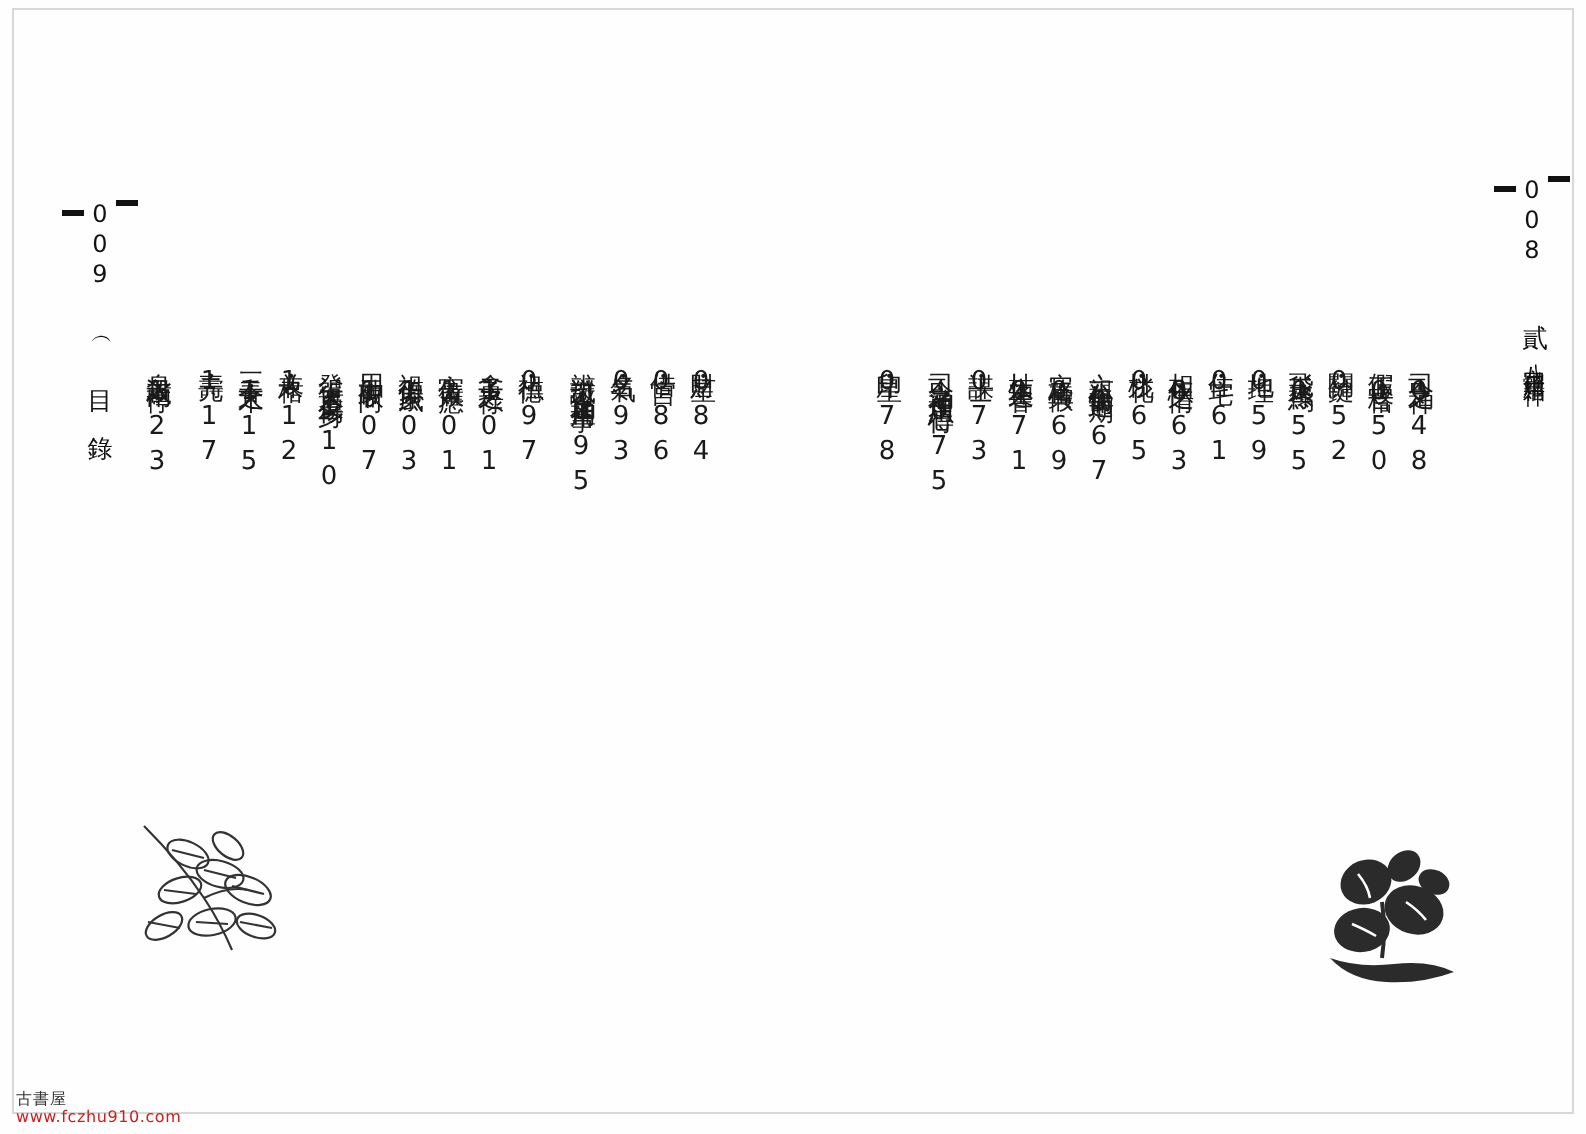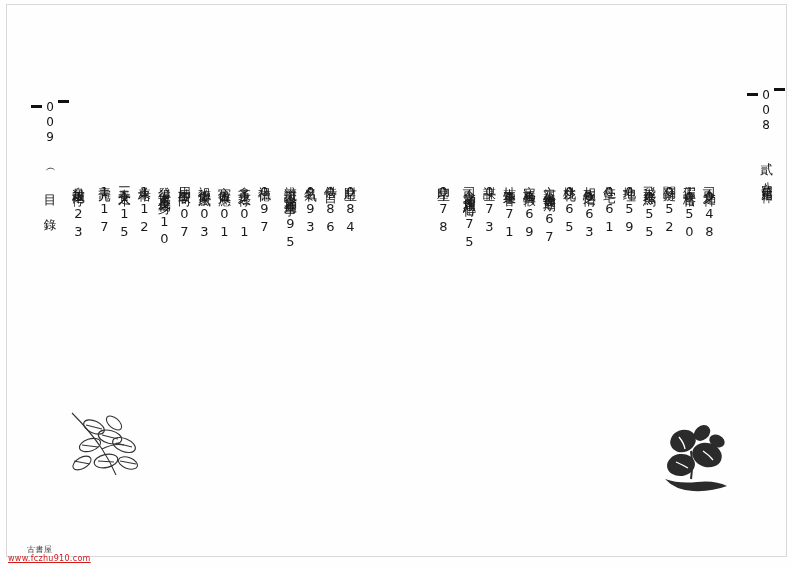--- a/index.html
+++ b/index.html
@@ -102,27 +102,25 @@
     position: absolute;
     left: 8px;
     bottom: 4px;
     font-family: "DejaVu Sans", sans-serif;
     line-height: 1.15;
   }
   .watermark .wm1 {
     font-size: 8px;
     color: #333;
     letter-spacing: 0.5px;
-    margin-left: 19px;
   }
   .watermark .wm2 {
     font-size: 8px;
     color: #d01b1b;
     letter-spacing: 0.3px;
-    text-decoration: underline;
   }
 </style>
 </head>
 <body>
 
 <div class="page">
   <div class="scan-border"></div>
 
   <div class="pagehead" style="left:747px; top:88px;">
     <span class="bar"></span>

